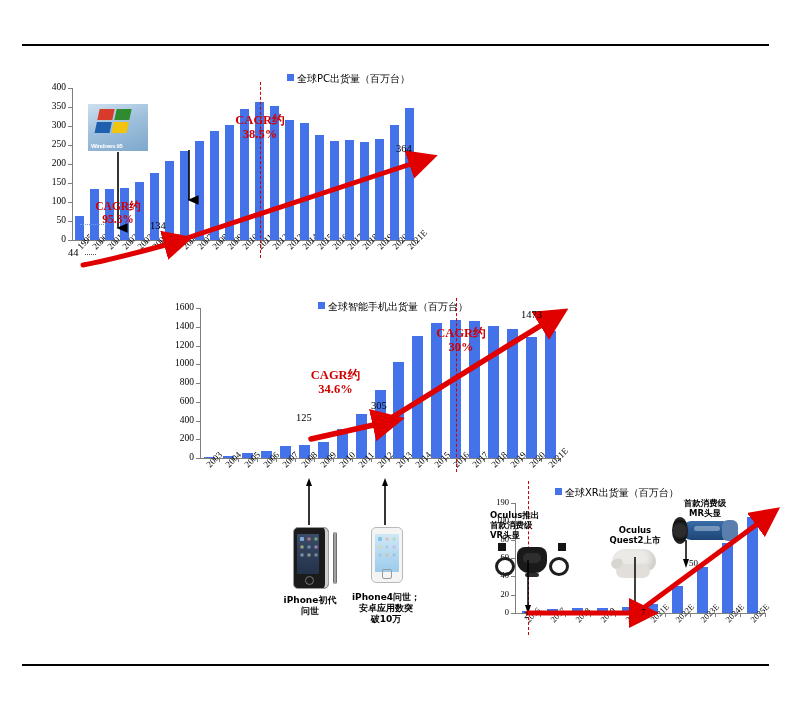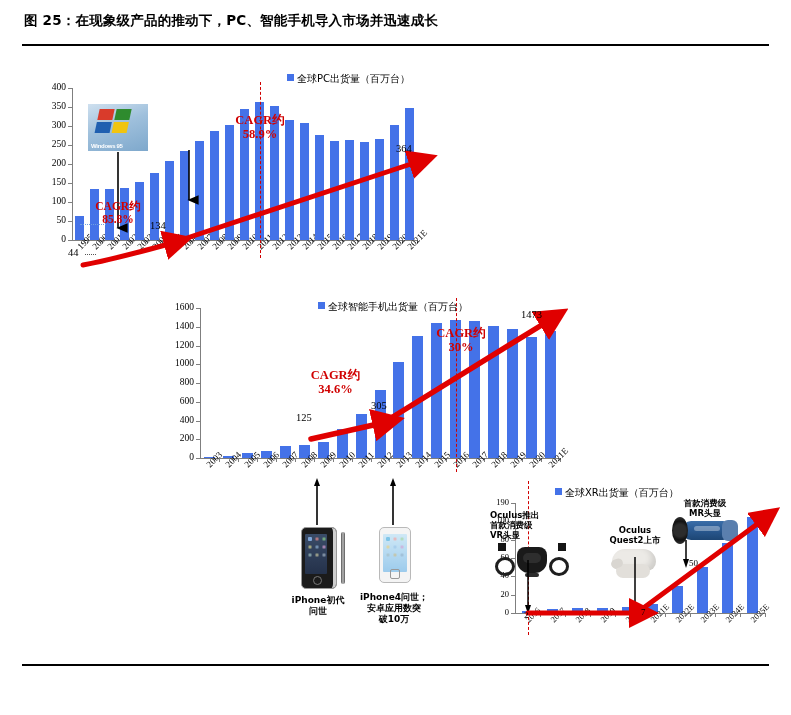--- a/index.html
+++ b/index.html
@@ -158,21 +158,20 @@
   .mrhs .lens{position:absolute;left:0;top:0;width:16px;height:27px;border-radius:50%;
     background:radial-gradient(circle at 50% 50%,#2c2c2c 38%,#111 60%,#444 100%);}
   .mrhs .glint{position:absolute;left:22px;top:9px;width:26px;height:5px;background:rgba(255,255,255,.35);border-radius:3px;}
   .mrhs .strap{position:absolute;left:50px;top:3px;width:16px;height:21px;border-radius:6px;background:#5a7fae;}
 </style>
 </head>
 <body>
 
 <div class="page">
 
-  <div class="fig-title">图 25：在现象级产品的推动下，PC、智能手机导入市场并迅速成长</div>
   <div class="rule-top"></div>
 
   <div class="chart" id="pc-chart" style="left:0;top:60px;width:791px;height:235px;">
 
     <div class="legend" id="pc-legend" style="left:287px;top:12px;">
       <span class="sq"></span><span>全球PC出货量（百万台）</span>
     </div>
 
     <div class="plot" id="pc-plot" style="left:0;top:0;width:791px;height:235px;">
         <div class="axis-line" style="left: 72px; top: 28px; width: 1.4px; height: 152px;"></div>
@@ -293,25 +292,25 @@
       <line x1="118" y1="92" x2="118" y2="168" stroke="#000" stroke-width="1.6" marker-end="url(#ar-blk)"></line>
       <line x1="189" y1="90" x2="189" y2="140" stroke="#000" stroke-width="1.6" marker-end="url(#ar-blk)"></line>
 
       <path d="M83,205 C110,200 140,192 169,184" stroke="#e00000" stroke-width="5" fill="none" stroke-linecap="round" marker-end="url(#ar-red)"></path>
 
       <line x1="172" y1="183" x2="414" y2="103" stroke="#e00000" stroke-width="5" stroke-linecap="round" marker-end="url(#ar-red)"></line>
     </svg>
 
     <div class="cagr" style="left:78px;top:140px;width:80px;">
       <div>CAGR约</div>
-      <div>85.8%</div>
+      <div>95.3%</div>
     </div>
     <div class="cagr big" style="left:215px;top:53px;width:90px;">
       <div>CAGR约</div>
-      <div>58.9%</div>
+      <div>38.5%</div>
     </div>
 
     <div class="dlabel" style="left:68px;top:187px;">44</div>
     <div class="dlabel" style="left:150px;top:160px;">134</div>
     <div class="dlabel" style="left:396px;top:83px;">364</div>
   </div>
 
   <div class="chart" id="sp-chart" style="left:0;top:296px;width:791px;height:200px;">
 
     <div class="legend" style="left:318px;top:4px;">
@@ -411,21 +410,21 @@
     <div class="cagr big" style="left:416px;top:30px;width:90px;">
       <div>CAGR约</div>
       <div>30%</div>
     </div>
 
     <div class="dlabel" style="left:296px;top:116px;">125</div>
     <div class="dlabel" style="left:371px;top:104px;">305</div>
     <div class="dlabel" style="left:521px;top:13px;">1473</div>
   </div>
 
-  <div style="position:absolute;left:16px;top:470px;width:500px;height:170px;">
+  <div style="position:absolute;left:8px;top:470px;width:500px;height:170px;">
     <svg class="overlay" width="500" height="170">
       <line x1="301" y1="55" x2="301" y2="14" stroke="#000" stroke-width="1.6"></line>
       <path d="M298,16 L304,16 L301,8 Z" fill="#000"></path>
       <line x1="377" y1="55" x2="377" y2="14" stroke="#000" stroke-width="1.6"></line>
       <path d="M374,16 L380,16 L377,8 Z" fill="#000"></path>
     </svg>
 
     <div class="iphone1" style="left:285px;top:57px;">
       <div class="scr"></div>
       <div class="home"></div>

